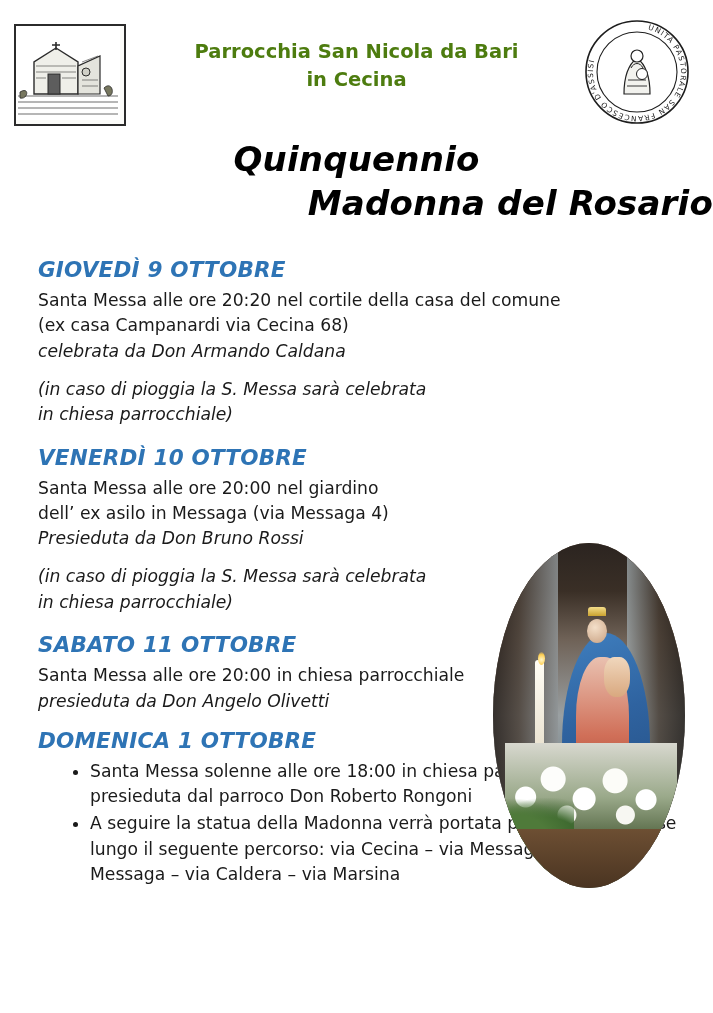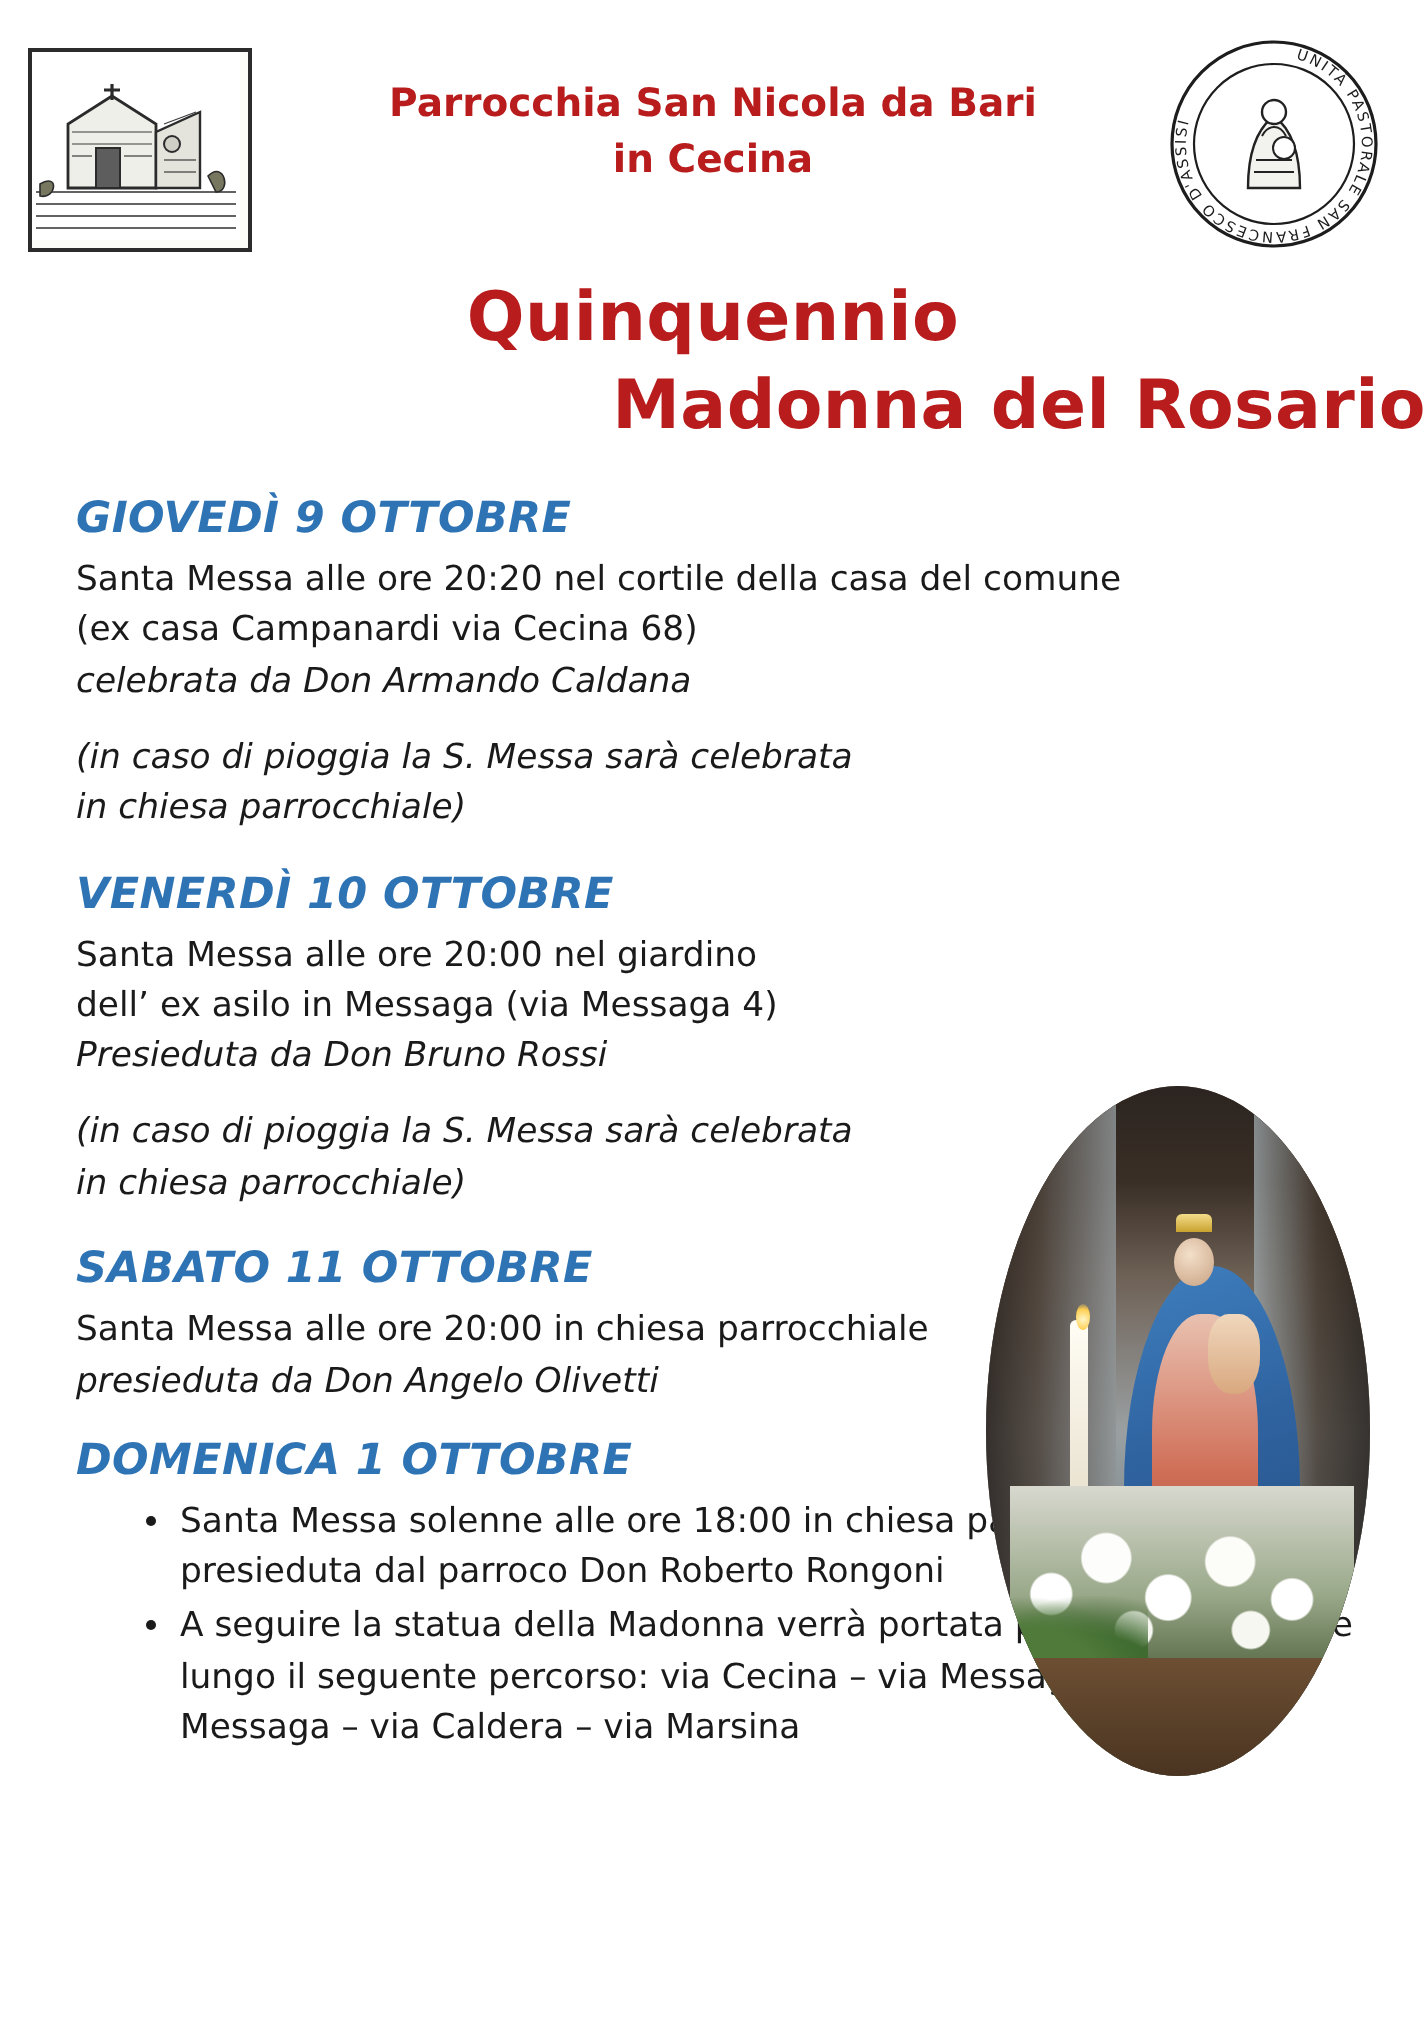--- a/index.html
+++ b/index.html
@@ -40,28 +40,29 @@
   }
   .header-title {
     position: absolute;
     left: 140px;
     right: 140px;
     top: 38px;
     text-align: center;
     font-size: 19.5px;
     font-weight: bold;
     line-height: 1.45;
-    color: #b91c1c;
+    color: #4d7c0f;
   }
 
   
   .main-title {
     text-align: center;
-    color: #b91c1c;
+    color: #000000;
     font-weight: bold;
+    font-style: italic;
     font-size: 34px;
     line-height: 1.28;
     margin: 10px 0 0 0;
     letter-spacing: 0.2px;
   }
   .main-title .line2 {
     display: block;
     text-align: right;
   }
 
@@ -71,21 +72,21 @@
     padding: 16px 34px 0 38px;
   }
   .day-heading {
     color: #2e74b5;
     font-weight: bold;
     font-style: italic;
     font-size: 21.5px;
     margin: 14px 0 6px 0;
     letter-spacing: 0.2px;
   }
-  .day-heading.first { margin-top: 6px; }
+  .day-heading.first { margin-top: 16px; }
 
   .line {
     font-size: 17.2px;
     line-height: 1.47;
     margin: 0;
   }
   .line.italic {
     font-style: italic;
   }
   .note {

